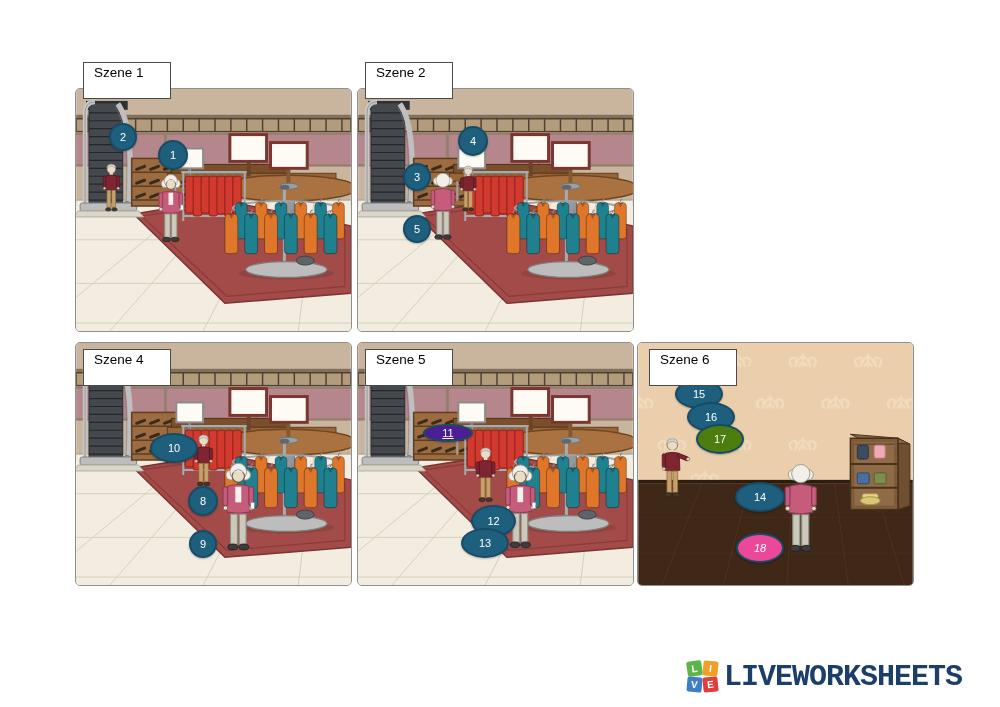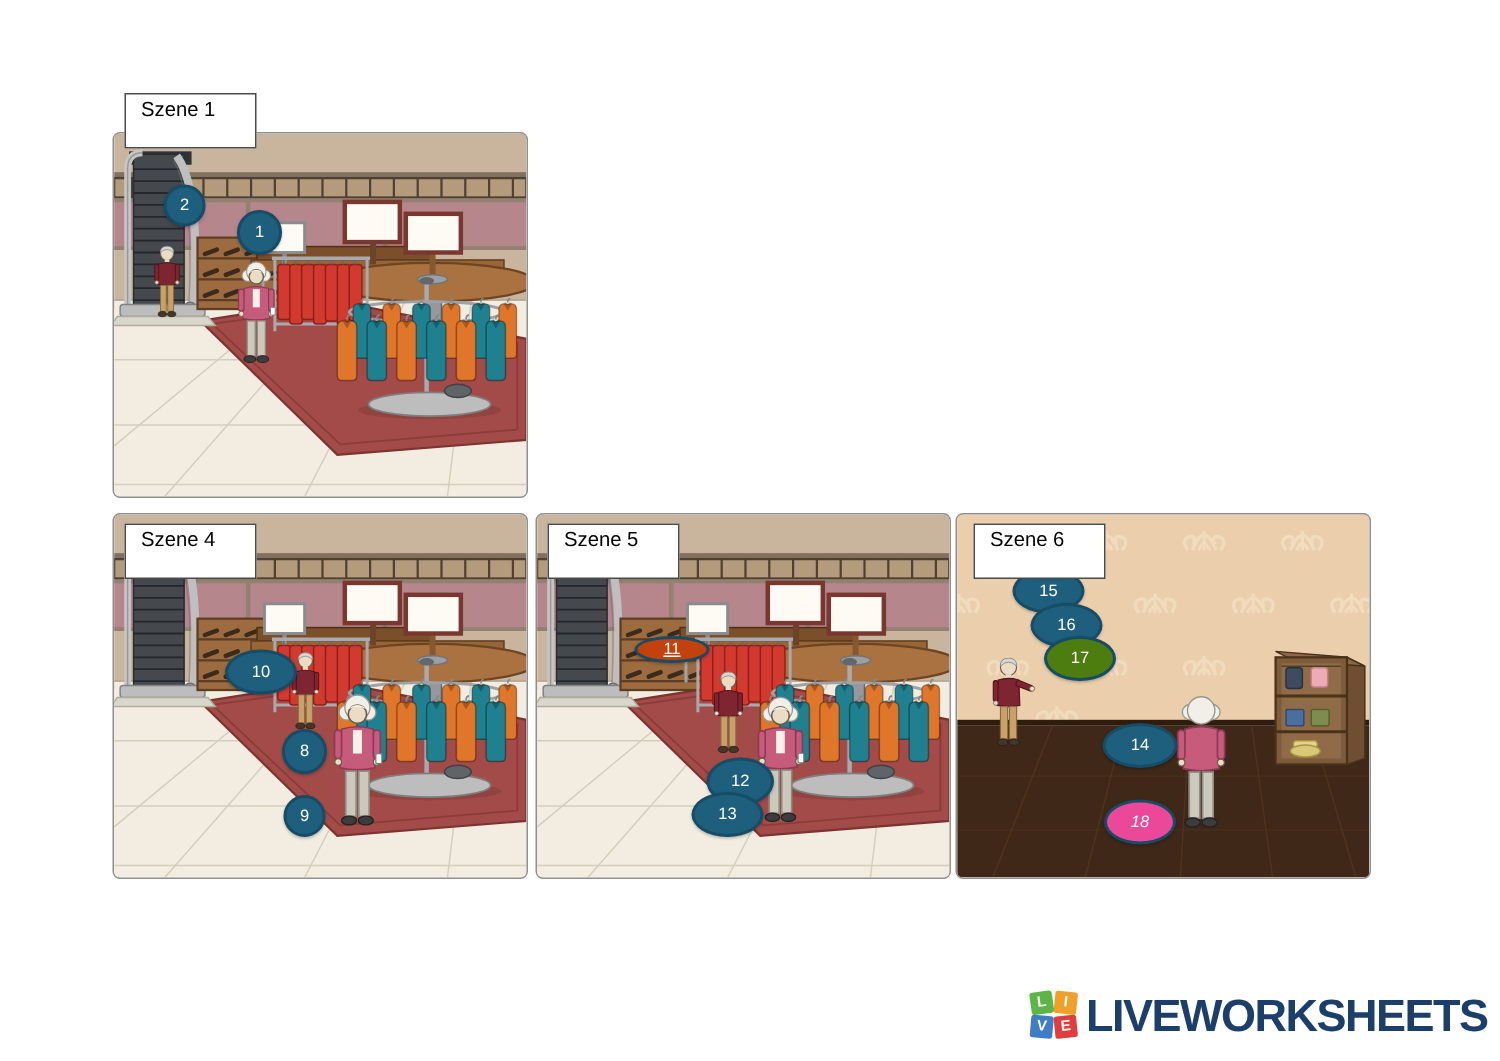--- a/index.html
+++ b/index.html
@@ -257,20 +257,35 @@
         <use href="#fig-man" x="23" y="73" width="25" height="53"></use>
         <use href="#fig-woman" x="78" y="85" width="35" height="75"></use>
       </svg>
       <div class="marker-layer">
           <div class="marker" style="left: 33px; top: 34px; width: 28px; height: 28px; background: rgb(30, 95, 126); border: 2px solid rgb(22, 76, 102); color: rgb(255, 255, 255);">2</div>
           <div class="marker" style="left: 82px; top: 51px; width: 30px; height: 30px; background: rgb(30, 95, 126); border: 2px solid rgb(22, 76, 102); color: rgb(255, 255, 255);">1</div>
         </div>
     </div>
   </section>
 
+  <section class="panel" style="left:357px;top:88px">
+    <div class="panel-label row1">Szene 2</div>
+    <div class="panel-canvas">
+      <svg class="art" viewBox="0 0 277 244" aria-hidden="true">
+        <use href="#store-bg"></use>
+        <use href="#fig-woman-back" x="68" y="82" width="35" height="76"></use>
+        <use href="#fig-man" x="99" y="75" width="24" height="51"></use>
+      </svg>
+      <div class="marker-layer">
+          <div class="marker" style="left: 100px; top: 37px; width: 30px; height: 30px; background: rgb(30, 95, 126); border: 2px solid rgb(22, 76, 102); color: rgb(255, 255, 255);">4</div>
+          <div class="marker" style="left: 45px; top: 74px; width: 28px; height: 28px; background: rgb(30, 95, 126); border: 2px solid rgb(22, 76, 102); color: rgb(255, 255, 255);">3</div>
+          <div class="marker" style="left: 45px; top: 126px; width: 28px; height: 28px; background: rgb(30, 95, 126); border: 2px solid rgb(22, 76, 102); color: rgb(255, 255, 255);">5</div>
+        </div>
+    </div>
+  </section>
 
 
   <section class="panel" style="left:75px;top:342px">
     <div class="panel-label row2">Szene 4</div>
     <div class="panel-canvas">
       <svg class="art" viewBox="0 0 277 244" aria-hidden="true">
         <use href="#store-bg"></use>
         <use href="#fig-man" x="115" y="90" width="27" height="57"></use>
         <use href="#fig-woman" x="141" y="119" width="45" height="98"></use>
       </svg>
@@ -284,21 +299,21 @@
 
   <section class="panel" style="left:357px;top:342px">
     <div class="panel-label row2">Szene 5</div>
     <div class="panel-canvas">
       <svg class="art" viewBox="0 0 277 244" aria-hidden="true">
         <use href="#store-bg"></use>
         <use href="#fig-man" x="114" y="103" width="29" height="60"></use>
         <use href="#fig-woman" x="142" y="121" width="43" height="93"></use>
       </svg>
       <div class="marker-layer">
-          <div class="marker" style="left: 65px; top: 81px; width: 50px; height: 18px; background: #c2410c; border: 2px solid rgb(22, 76, 102); color: rgb(255, 255, 255); text-decoration: underline;">11</div>
+          <div class="marker" style="left: 65px; top: 81px; width: 50px; height: 18px; background: #4c1d95; border: 2px solid rgb(22, 76, 102); color: rgb(255, 255, 255); text-decoration: underline;">11</div>
           <div class="marker" style="left: 113px; top: 162px; width: 45px; height: 32px; background: rgb(30, 95, 126); border: 2px solid rgb(22, 76, 102); color: rgb(255, 255, 255);">12</div>
           <div class="marker" style="left: 103px; top: 185px; width: 48px; height: 30px; background: rgb(30, 95, 126); border: 2px solid rgb(22, 76, 102); color: rgb(255, 255, 255);">13</div>
         </div>
     </div>
   </section>
 
   <section class="panel" style="left:637px;top:342px">
     <div class="panel-label row2" style="left:12px">Szene 6</div>
     <div class="panel-canvas">
       <svg class="art" viewBox="0 0 277 244" aria-hidden="true">
@@ -316,16 +331,16 @@
     </div>
   </section>
 
   <footer class="logo">
     <span class="logo-grid">
       <span class="logo-tile" style="background: rgb(91, 182, 71);">L</span>
       <span class="logo-tile" style="background: rgb(240, 160, 40);">I</span>
       <span class="logo-tile" style="background: rgb(63, 126, 198);">V</span>
       <span class="logo-tile" style="background: rgb(224, 62, 62);">E</span>
     </span>
-    <span class="logo-text" style="color: rgb(28, 62, 107);">LIVEWORKSHEETS</span>
+    <span class="logo-text" style="color: rgb(28, 62, 107); font-family: Liberation Mono, monospace;">LIVEWORKSHEETS</span>
   </footer>
 
 </div>
 
 </body></html>

